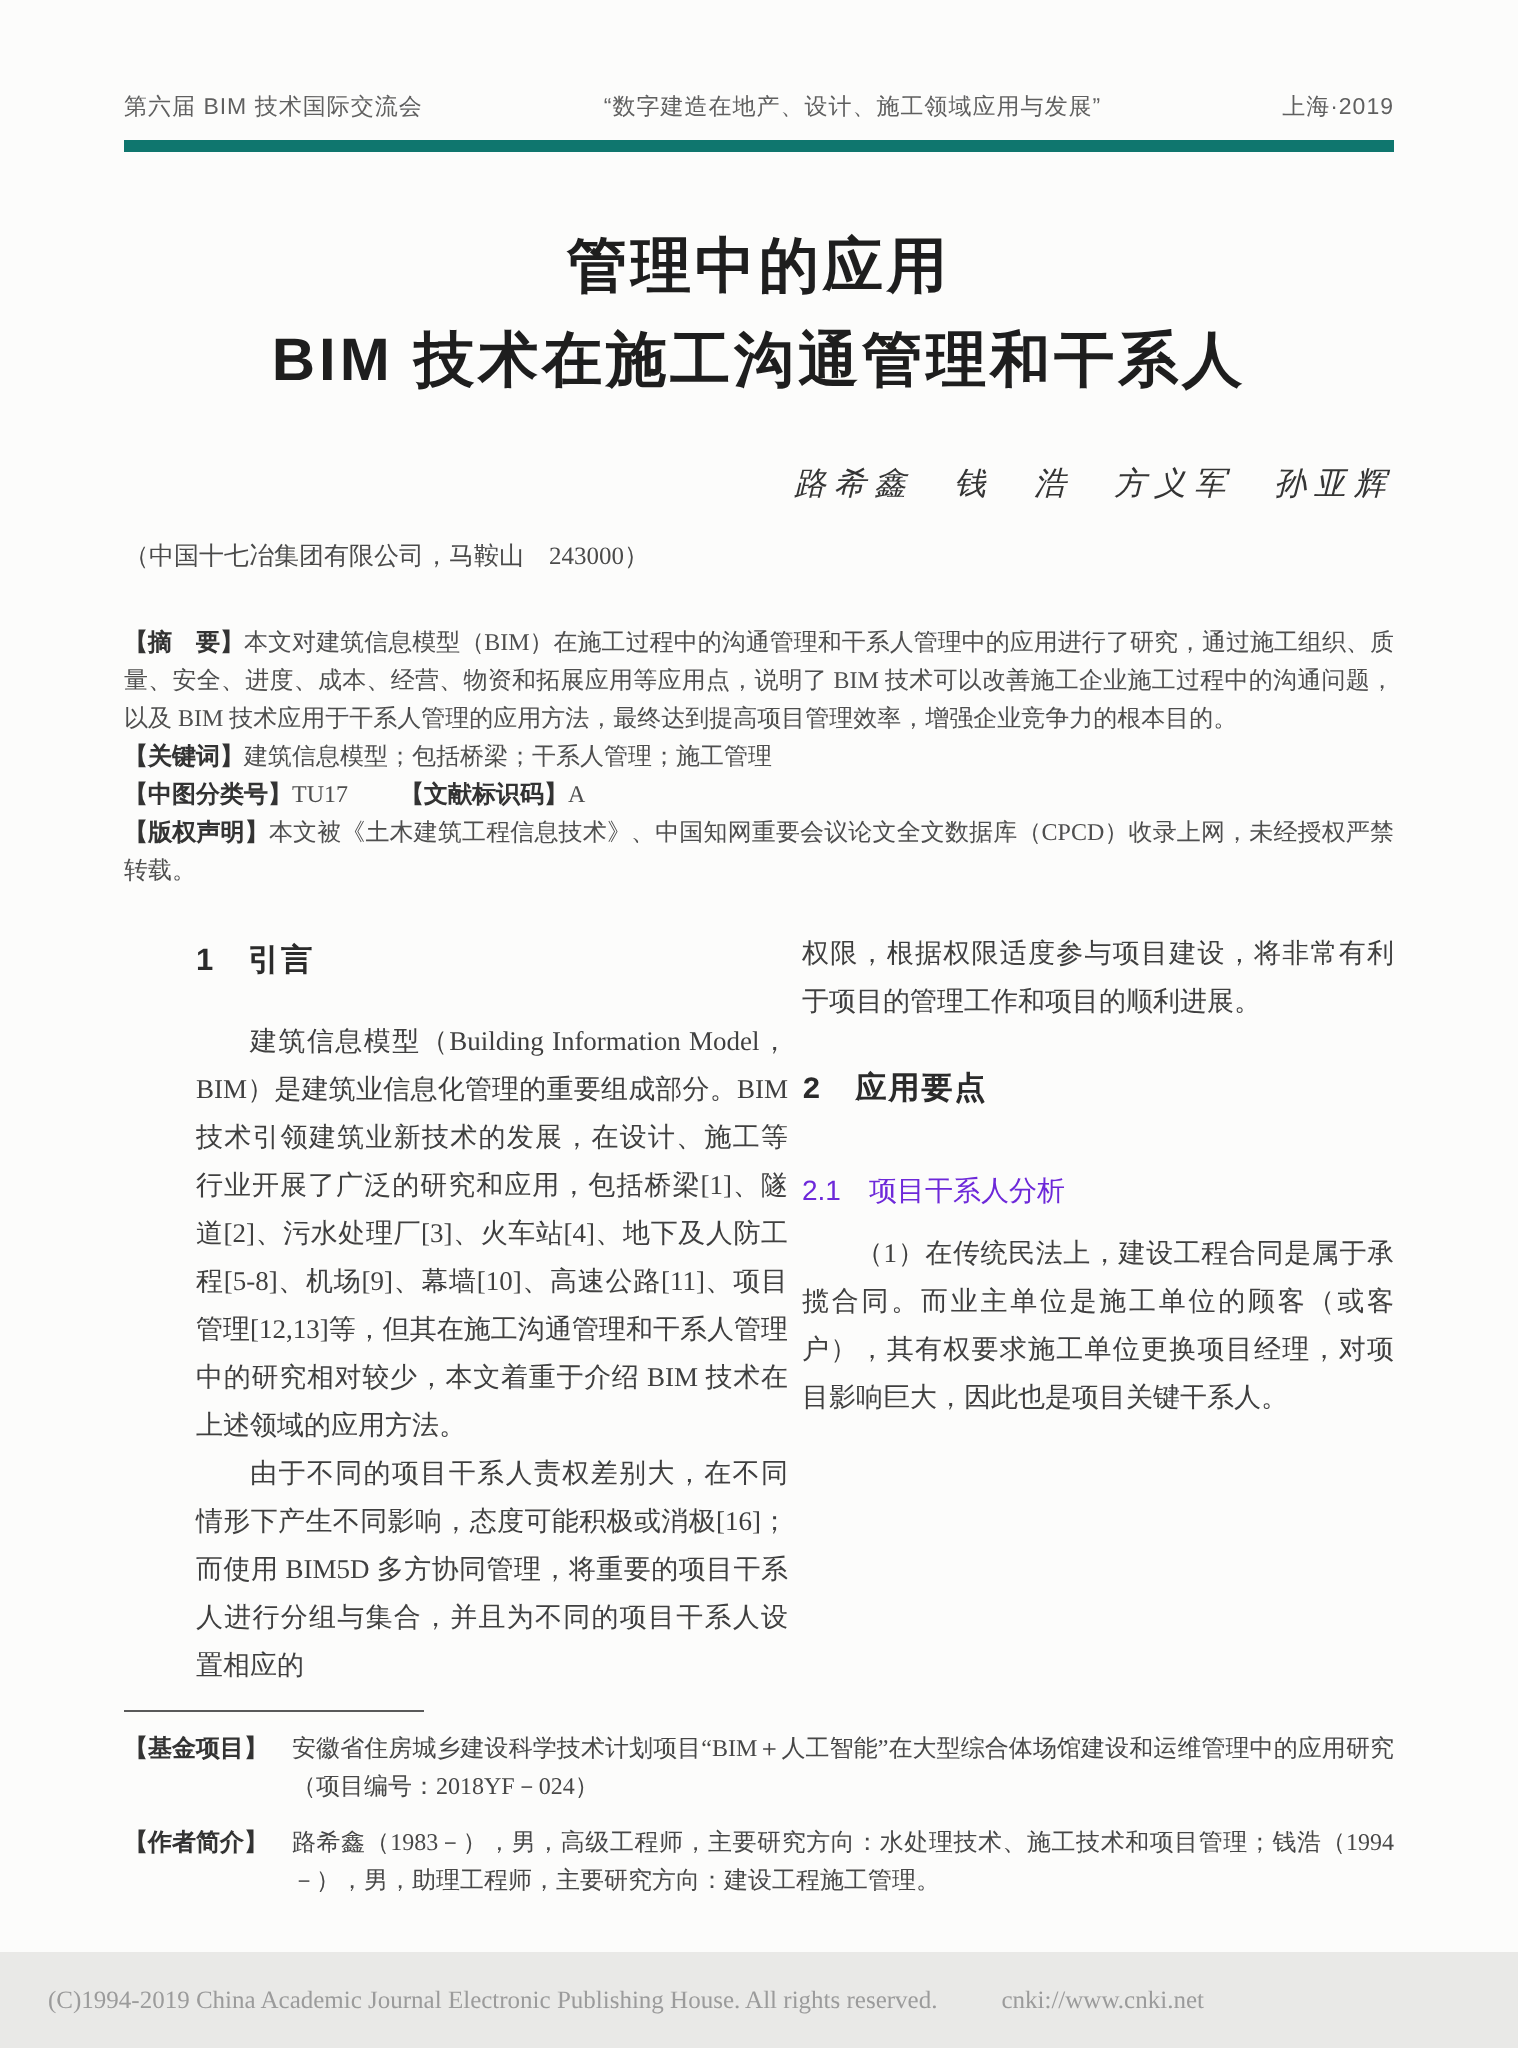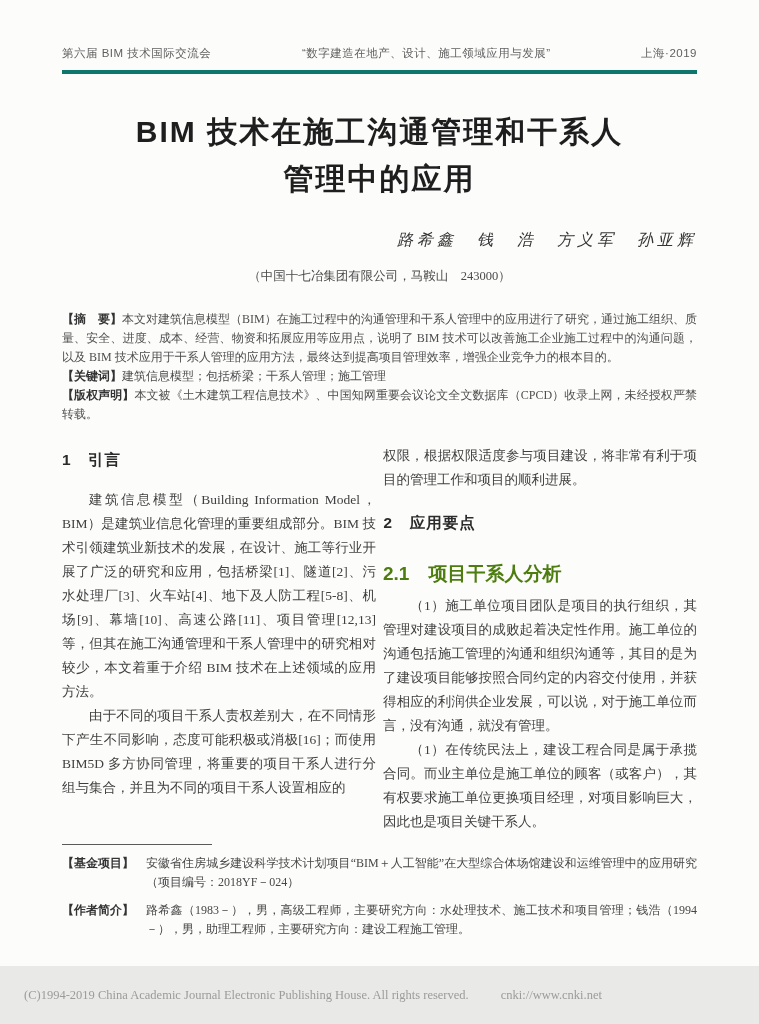--- a/index.html
+++ b/index.html
@@ -10,113 +10,113 @@
     font-family:"Liberation Serif","DejaVu Serif",serif;
     color:#3c3c3c;
   }
   .content { padding:0 62px; }
 
   .header {
     display:flex; justify-content:space-between; align-items:flex-end;
     padding-top:46px; padding-bottom:9px;
     font-family:"Liberation Sans","DejaVu Sans",sans-serif;
     font-size:11.5px; color:#5f5f5f; letter-spacing:0.5px;
-    border-bottom:4px solid #0f766e;
+    border-bottom:6px solid #0f766e;
   }
 
   .title {
     margin-top:34px; text-align:center;
     font-family:"Liberation Sans","DejaVu Sans",sans-serif;
     font-weight:700; font-size:30px; line-height:47px;
     color:#1e1e1e; letter-spacing:2px;
   }
   .authors {
     margin-top:28px; text-align:right;
     font-size:16px; font-style:italic; color:#353535; letter-spacing:4px;
   }
-  .affiliation { margin-top:17px; text-align:center; font-size:12.5px; color:#4a4a4a; }
+  .affiliation { margin-top:17px; text-align:left; font-size:12.5px; color:#4a4a4a; }
 
   .meta { margin-top:25px; font-size:12px; line-height:19px; color:#4e4e4e; }
   .meta .line { text-align:justify; margin:0; }
   .meta b {
     font-family:"Liberation Sans","DejaVu Sans",sans-serif;
     font-weight:700; color:#333; font-style:normal;
   }
   .meta .gap { display:inline-block; width:26px; }
 
   .body {
     margin-top:20px; display:flex; gap:7px;
-    font-size:13.5px; line-height:24px; color:#3f3f3f;
+    font-size:13.5px; line-height:24px; color:#3f3f3f;margin-left:36px;
   }
   .col { flex:1; min-width:0; text-align:justify; }
   .col p { margin:0; text-indent:2em; }
   .col p.noindent { text-indent:0; }
   .sec {
     font-family:"Liberation Sans","DejaVu Sans",sans-serif;
     font-weight:700; font-size:15.5px; color:#2b2b2b;
     letter-spacing:1px; margin:4px 0 16px;
   }
   .sec2 { margin:20px 0 26px;font-family:Liberation Mono, monospace; }
   .subsec {
     font-family:"Liberation Sans","DejaVu Sans",sans-serif;
-    font-weight:700; font-size:19px; color:#4d7c0f; margin:0 0 8px;
+    font-weight:400; font-size:14px; color:#6d28d9; margin:0 0 8px;
   }
 
   .fnsep { margin-top:10px; width:150px; border-top:1px solid #5a5a5a; }
   .fnblock { margin-top:9px; display:flex; font-size:12px; line-height:19px; color:#474747; }
   .fnlabel {
     font-family:"Liberation Sans","DejaVu Sans",sans-serif;
     font-weight:700; white-space:nowrap; margin-right:12px; color:#333;
   }
   .fntext { flex:1; text-align:justify; }
 
   .footer {
-    position:absolute; left:0; right:0; bottom:0; height:58px;
+    position:absolute; left:0; right:0; bottom:0; height:48px;
     background:#e9e9e7; display:flex; align-items:center;
     padding:0 24px; font-size:12.5px; color:#9b9b9b;
   }
   .footer .url { margin-left:32px; }
 </style>
 </head>
 <body>
 
 <div class="page">
   <div class="content">
 
     <div class="header">
       <span>第六届 BIM 技术国际交流会</span>
       <span>“数字建造在地产、设计、施工领域应用与发展”</span>
       <span>上海·2019</span>
     </div>
 
     <div class="title">
+      <div>管理中的应用</div>
       <div>BIM 技术在施工沟通管理和干系人</div>
-      <div>管理中的应用</div>
     </div>
 
     <div class="authors">路希鑫　钱　浩　方义军　孙亚辉</div>
     <div class="affiliation">（中国十七冶集团有限公司，马鞍山　243000）</div>
 
     <div class="meta">
       <p class="line"><b>【摘　要】</b><span>本文对建筑信息模型（BIM）在施工过程中的沟通管理和干系人管理中的应用进行了研究，通过施工组织、质量、安全、进度、成本、经营、物资和拓展应用等应用点，说明了 BIM 技术可以改善施工企业施工过程中的沟通问题，以及 BIM 技术应用于干系人管理的应用方法，最终达到提高项目管理效率，增强企业竞争力的根本目的。</span></p>
       <p class="line"><b>【关键词】</b><span>建筑信息模型；包括桥梁；干系人管理；施工管理</span></p>
+      <p class="line"><b>【中图分类号】</b><span>TU17</span><span class="gap"></span><b>【文献标识码】</b><span>A</span></p>
       <p class="line"><b>【版权声明】</b><span>本文被《土木建筑工程信息技术》、中国知网重要会议论文全文数据库（CPCD）收录上网，未经授权严禁转载。</span></p>
     </div>
 
     <div class="body">
       <div class="col">
         <div class="sec">1　引言</div>
         <p>建筑信息模型（Building Information Model，BIM）是建筑业信息化管理的重要组成部分。BIM 技术引领建筑业新技术的发展，在设计、施工等行业开展了广泛的研究和应用，包括桥梁[1]、隧道[2]、污水处理厂[3]、火车站[4]、地下及人防工程[5-8]、机场[9]、幕墙[10]、高速公路[11]、项目管理[12,13]等，但其在施工沟通管理和干系人管理中的研究相对较少，本文着重于介绍 BIM 技术在上述领域的应用方法。</p>
         <p>由于不同的项目干系人责权差别大，在不同情形下产生不同影响，态度可能积极或消极[16]；而使用 BIM5D 多方协同管理，将重要的项目干系人进行分组与集合，并且为不同的项目干系人设置相应的</p>
       </div>
       <div class="col">
         <p class="noindent">权限，根据权限适度参与项目建设，将非常有利于项目的管理工作和项目的顺利进展。</p>
         <div class="sec sec2">2　应用要点</div>
         <div class="subsec">2.1　项目干系人分析</div>
-        <p>（1）施工单位项目团队是项目的执行组织，其管理对建设项目的成败起着决定性作用。施工单位的沟通包括施工管理的沟通和组织沟通等，其目的是为了建设项目能够按照合同约定的内容交付使用，并获得相应的利润供企业发展，可以说，对于施工单位而言，没有沟通，就没有管理。</p>
         <p>（1）在传统民法上，建设工程合同是属于承揽合同。而业主单位是施工单位的顾客（或客户），其有权要求施工单位更换项目经理，对项目影响巨大，因此也是项目关键干系人。</p>
       </div>
     </div>
 
     <div class="fnsep"></div>
 
     <div class="fnblock">
       <span class="fnlabel">【基金项目】</span>
       <span class="fntext">安徽省住房城乡建设科学技术计划项目“BIM＋人工智能”在大型综合体场馆建设和运维管理中的应用研究（项目编号：2018YF－024）</span>
     </div>

